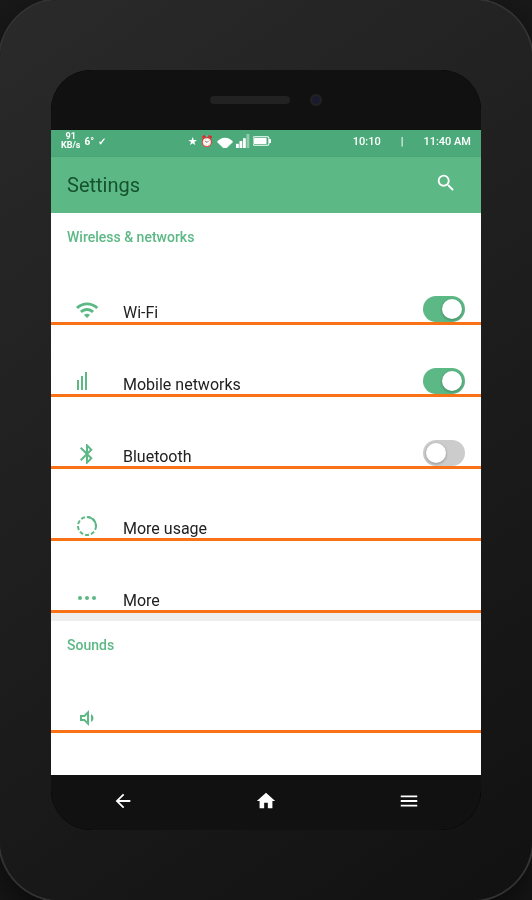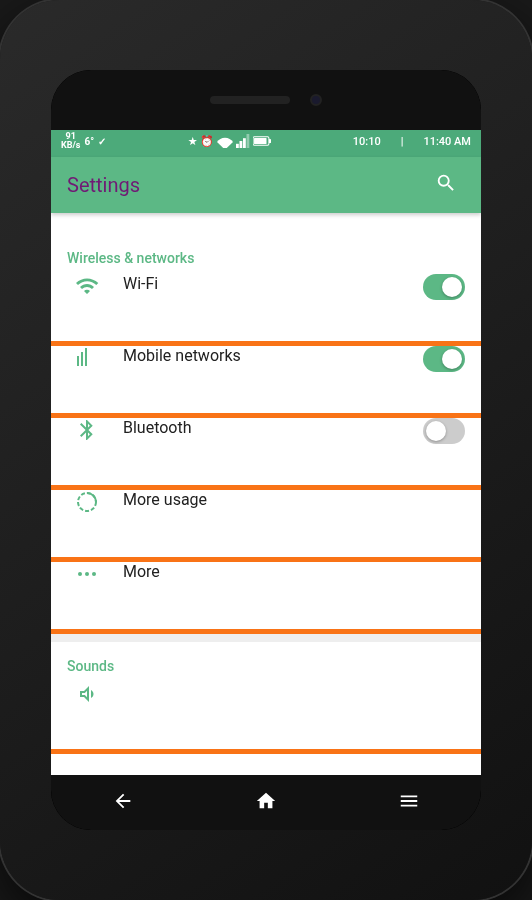--- a/index.html
+++ b/index.html
@@ -145,52 +145,51 @@
       display: flex;
       align-items: center;
       justify-content: space-between;
       padding: 0 16px;
       flex-shrink: 0;
       box-shadow: 0 2px 4px rgba(0,0,0,0.2);
     }
 
     .app-bar-title {
       font-size: 20px;
-      color: #701a75;
+      color: #14532d;
       font-weight: 400;
     }
 
     .search-icon-btn {
       color: #fff;
       font-size: 20px;
       cursor: pointer;
       padding: 8px;
     }
 
     
     .content {
       flex: 1;
       overflow-y: auto;
       background: #fff;
-      margin-top: 21px;
     }
 
     .section-header {
       padding: 16px 16px 8px;
       font-size: 14px;
       font-weight: 500;
       color: #5cb885;
     }
 
     .settings-item {
       display: flex;
-      align-items: flex-start;
+      align-items: flex-end;
       padding: 0 16px;
       height: 72px;
-      border-bottom: 5px solid #f97316;
+      border-bottom: 3px solid #f97316;
       cursor: pointer;
       position: relative;
     }
 
     .item-icon {
       width: 40px;
       display: flex;
       align-items: center;
       justify-content: center;
       flex-shrink: 0;

